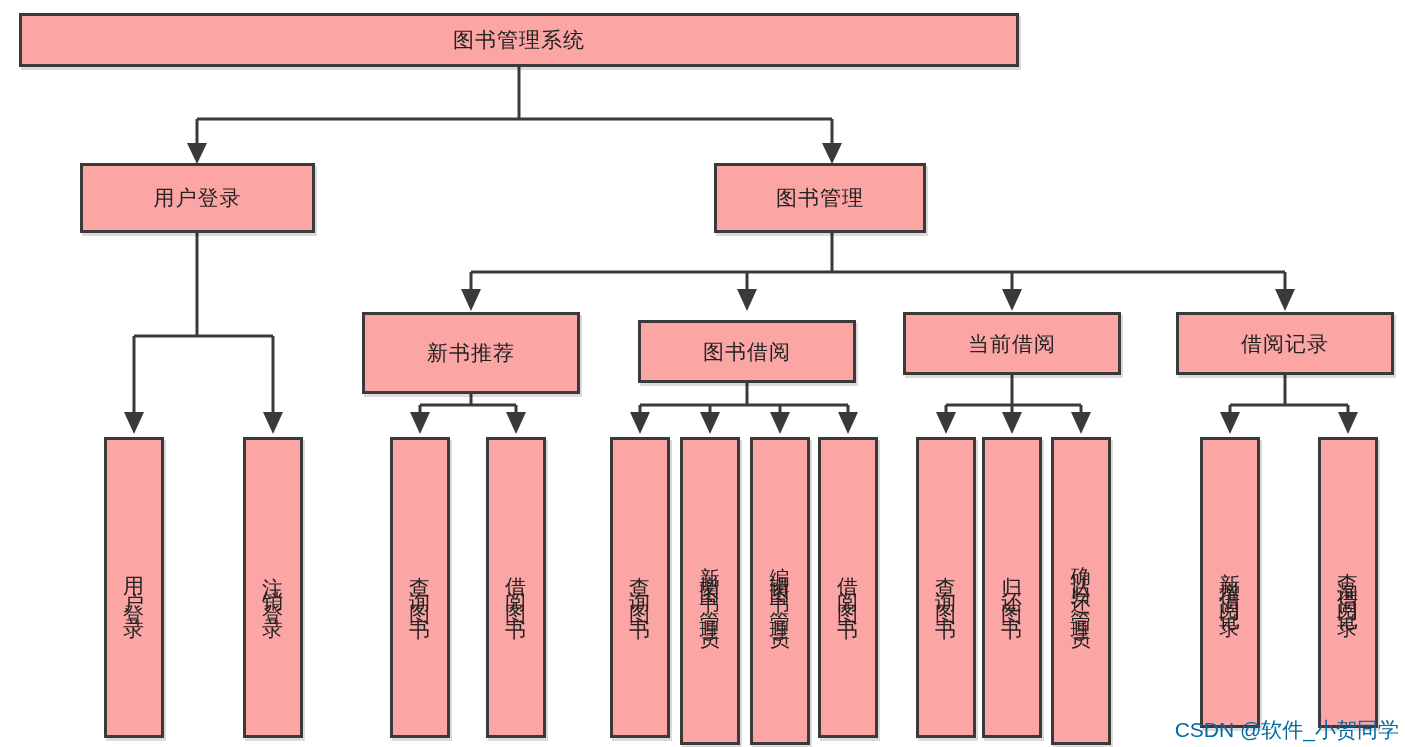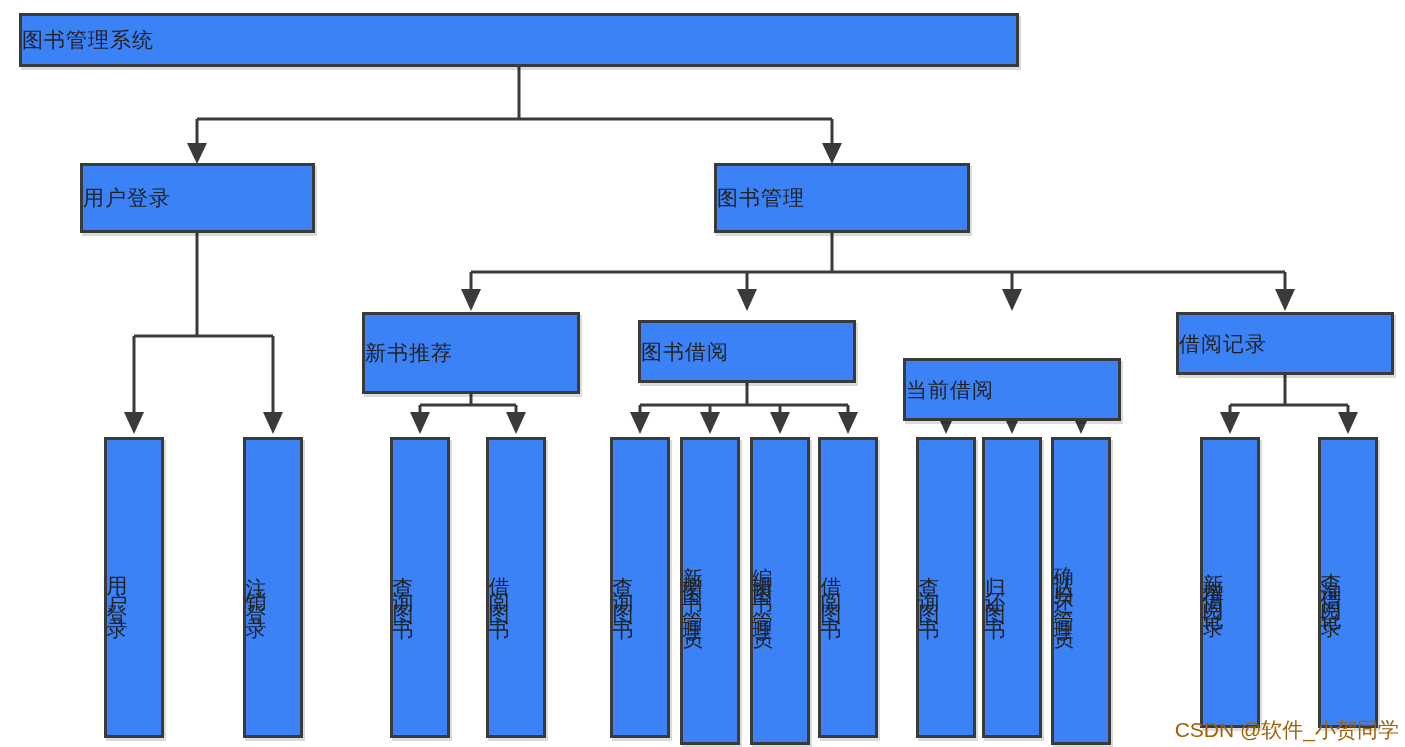--- a/index.html
+++ b/index.html
@@ -13,26 +13,26 @@
     position: relative;
     width: 1405px; height: 747px;
     background: #ffffff;
   }
   #connectors {
     position: absolute; left: 0; top: 0; z-index: 0;
   }
   .box {
     position: absolute;
     box-sizing: border-box;
-    background: #3b82f6;
+    background: #fca5a5;
     border: 3px solid var(--line, #3a3a3a);
     box-shadow: 2px 3px 0 rgba(0,0,0,0.14);
     display: flex;
     align-items: center;
-    justify-content: flex-start;
+    justify-content: center;
     z-index: 1;
   }
   .label-h {
     font-size: 21px;
     color: var(--text, #222222);
     letter-spacing: 1px;
     white-space: nowrap;
   }
   .label-v {
     writing-mode: vertical-rl;
@@ -115,31 +115,31 @@
       <polygon points="1338,412 1358,412 1348,434" fill="#3a3a3a"></polygon>
     </svg>
 
   <div class="box" style="left:19px; top:13px; width:1000px; height:54px;">
     <span class="label-h">图书管理系统</span>
   </div>
 
   <div class="box" style="left:80px; top:163px; width:235px; height:70px;">
     <span class="label-h">用户登录</span>
   </div>
-  <div class="box" style="left:714px; top:163px; width:256px; height:70px;">
+  <div class="box" style="left:714px; top:163px; width:212px; height:70px;">
     <span class="label-h">图书管理</span>
   </div>
 
   <div class="box" style="left:362px; top:312px; width:218px; height:82px;">
     <span class="label-h">新书推荐</span>
   </div>
   <div class="box" style="left:638px; top:320px; width:218px; height:63px;">
     <span class="label-h">图书借阅</span>
   </div>
-  <div class="box" style="left:903px; top:312px; width:218px; height:63px;margin-top:46px;">
+  <div class="box" style="left:903px; top:312px; width:218px; height:63px;">
     <span class="label-h">当前借阅</span>
   </div>
   <div class="box" style="left:1176px; top:312px; width:218px; height:63px;">
     <span class="label-h">借阅记录</span>
   </div>
 
   <div class="box" style="left:104px; top:437px; width:60px; height:301px;">
     <span class="label-v ls-wide">用户登录</span>
   </div>
   <div class="box" style="left:243px; top:437px; width:60px; height:301px;">
@@ -176,14 +176,14 @@
     <span class="label-v ls-tight">确认归还（管理员）</span>
   </div>
 
   <div class="box" style="left:1200px; top:437px; width:60px; height:291px;">
     <span class="label-v ls-mid">新增借阅记录</span>
   </div>
   <div class="box" style="left:1318px; top:437px; width:60px; height:291px;">
     <span class="label-v ls-mid">查询借阅记录</span>
   </div>
 
-  <div class="watermark" style="color: #a16207;">CSDN @软件_小贺同学</div>
+  <div class="watermark" style="color: #0369a1;">CSDN @软件_小贺同学</div>
 </div>
 
 </body></html>

